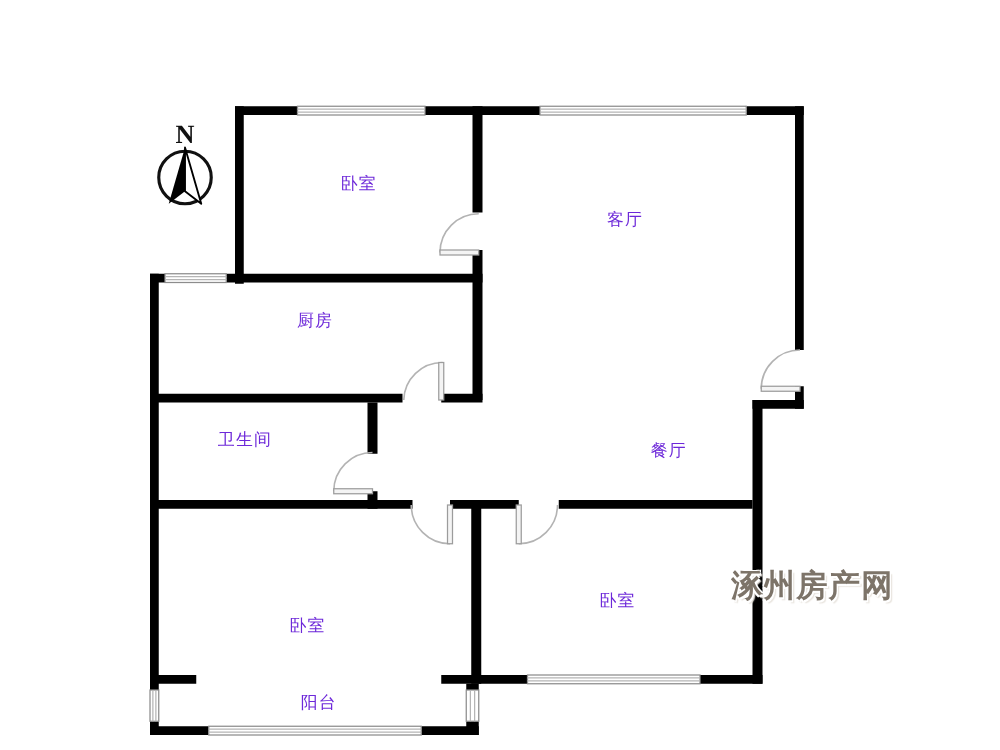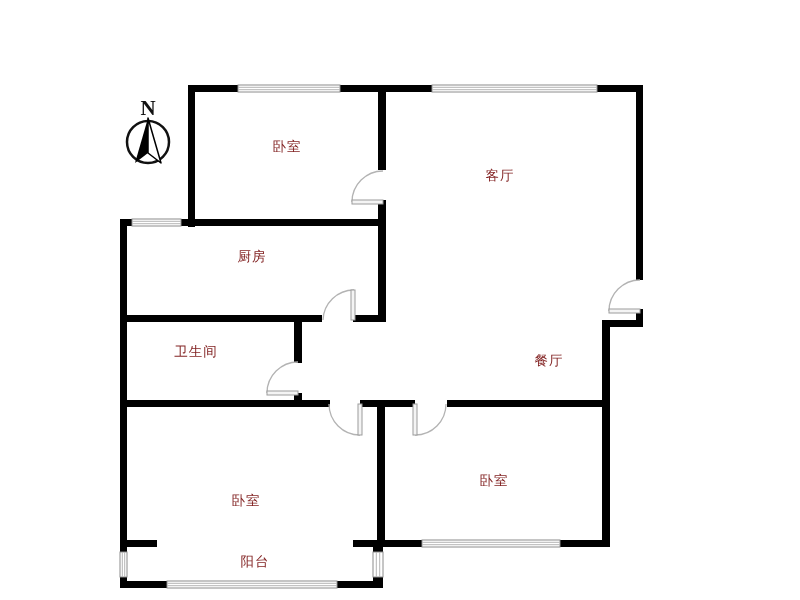--- a/index.html
+++ b/index.html
@@ -8,21 +8,21 @@
     font-family:"Liberation Sans","DejaVu Sans",sans-serif;
   }
   #plan-svg{position:absolute;left:0;top:0;}
   .wall{fill:#000000;}
   .win-box{fill:#ffffff;stroke:#8c8c8c;stroke-width:1;}
   .win-line{stroke:#b5b5b5;stroke-width:1;}
   .door-arc{fill:none;stroke:#b3b3b3;stroke-width:1.3;}
   .door-leaf{fill:#f4f4f4;stroke:#9c9c9c;stroke-width:1;}
   .room-label{
     position:absolute;transform:translate(-50%,-50%);
-    font-size:13.5px;color:#7f1d1d;letter-spacing:1px;white-space:nowrap;
+    font-size:13.5px;color:#6d28d9;letter-spacing:1px;white-space:nowrap;
   }
   .compass-n{
     position:absolute;transform:translate(-50%,-50%);
     font-family:"Liberation Serif","DejaVu Serif",serif;
     font-weight:bold;font-size:21px;color:#111;
   }
   #watermark{
     position:absolute;left:530px;top:456px;width:240px;text-align:center;
     color:#7d7469;font-weight:bold;line-height:1.1;
     text-shadow:-1px -1px 0 #fff,1px -1px 0 #fff,-1px 1px 0 #fff,1px 1px 0 #fff,2px 2px 1px #e8e4de;
@@ -154,21 +154,22 @@
       <path d="M 148 118 L 161 163 L 148 153 Z" fill="#fff" stroke="#000" stroke-width="1.5" stroke-linejoin="round"></path>
     </g>
   </svg>
 
   <div class="compass-n" style="left:148px;top:108px;">N</div>
 
   <div class="room-label" style="left:287px;top:147px;">卧室</div>
   <div class="room-label" style="left:500px;top:176px;">客厅</div>
   <div class="room-label" style="left:252px;top:257px;">厨房</div>
   <div class="room-label" style="left:196px;top:352px;">卫生间</div>
-  <div class="room-label" style="left:535px;top:361px;margin-left:14px;">餐厅</div>
+  <div class="room-label" style="left:535px;top:361px;">餐厅</div>
   <div class="room-label" style="left:246px;top:501px;">卧室</div>
   <div class="room-label" style="left:494px;top:481px;">卧室</div>
   <div class="room-label" style="left:255px;top:562px;text-align:right;">阳台</div>
 
   <div id="watermark">
+    <div class="wm-line1">涿州房产网</div>
   </div>
 
 </div>
 
 </body></html>

